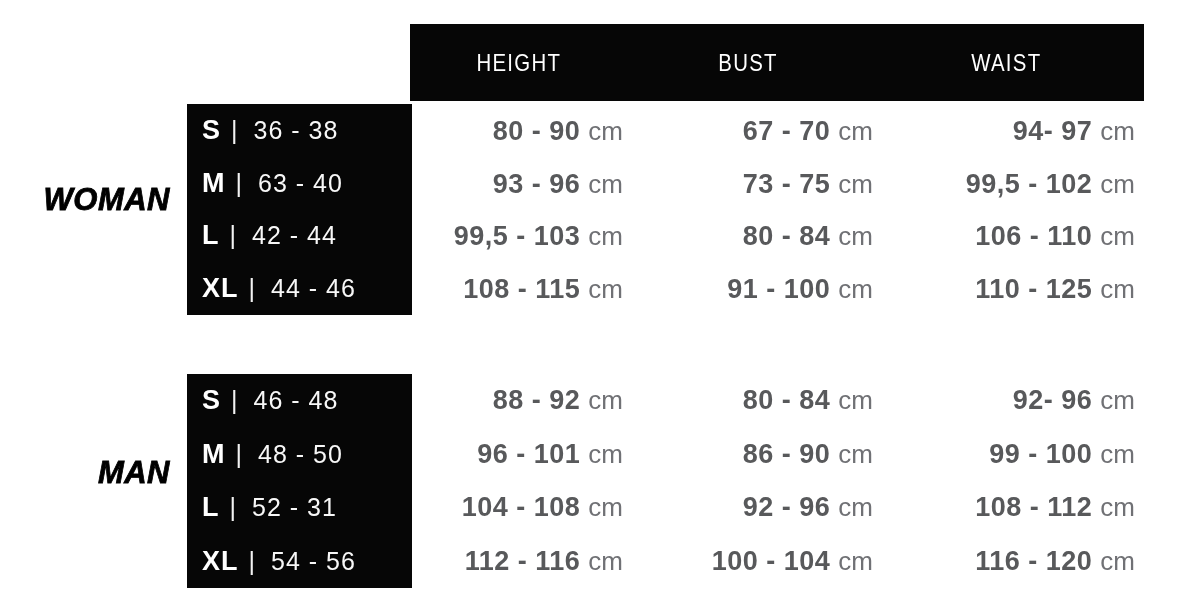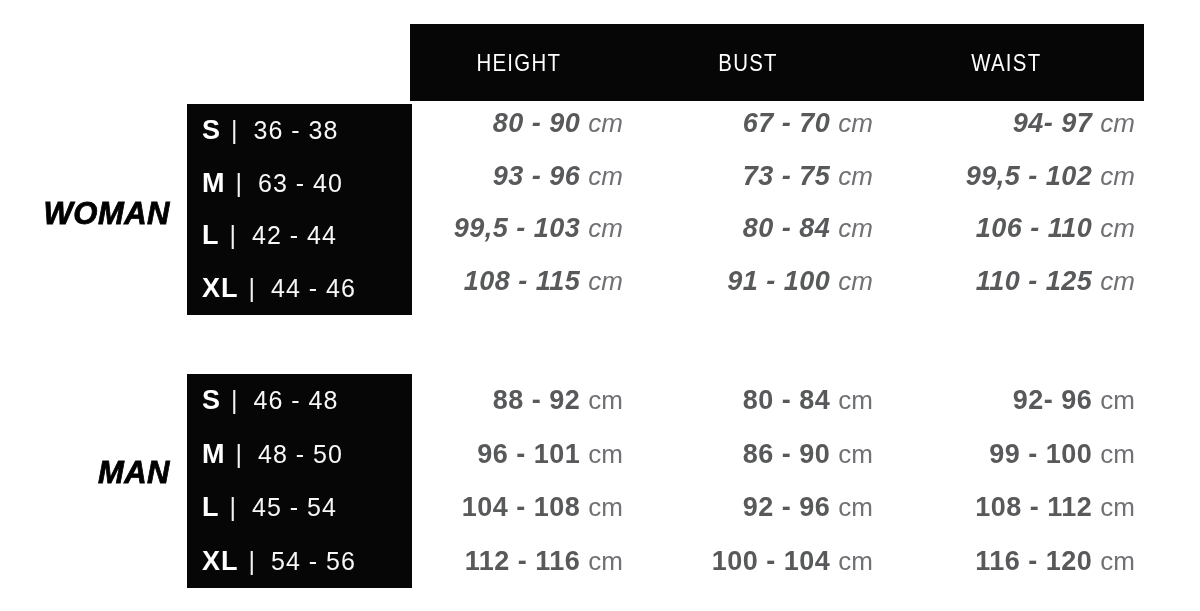--- a/index.html
+++ b/index.html
@@ -25,34 +25,34 @@
   .size-box.woman { top:104px; height:211px; }
   .size-box.man   { top:374px; height:214px; }
   .size-row { flex:1; display:flex; align-items:center; padding-left:15px; color:#ffffff; }
   .size-letter { font-weight:700; font-size:27px; letter-spacing:1px; }
   .size-sep { font-weight:400; font-size:25px; margin:0 10px; opacity:.95; }
   .size-range { font-weight:400; font-size:25px; letter-spacing:1px; opacity:.97;margin-left:6px; }
 
   
   .data-grid { position:absolute; left:412px; width:764px; display:grid;
     grid-template-columns:228px 250px 286px; grid-template-rows:repeat(4,1fr); }
-  .data-grid.woman { top:97px; height:211px;font-style:italic; }
+  .data-grid.woman { top:105px; height:211px; }
   .data-grid.man   { top:374px; height:214px; }
   .data-cell { display:flex; align-items:center; justify-content:flex-end; }
   .data-cell.col-h { padding-right:17px; }
   .data-cell.col-b { padding-right:17px; }
   .data-cell.col-w { padding-right:41px; }
   .val  { font-weight:700; font-size:27px; color:#58595b; letter-spacing:.5px; white-space:pre; }
   .unit { font-weight:400; font-size:26px; color:#707175; margin-left:8px; }
 
   
   .gender-label { position:absolute; left:0; width:170px; text-align:right;
     font-size:31px; font-weight:700; font-style:italic; color:#000;
     letter-spacing:.5px; -webkit-text-stroke:.8px #000; }
-  .gender-label.woman { top:196px; }
+  .gender-label.woman { top:182px; }
   .gender-label.man   { top:455px; }
 </style>
 </head>
 <body>
 
 <div class="canvas">
 
   <div class="header-bar">
     <div class="header-cell col-h">
       <span class="header-label">HEIGHT</span>
@@ -150,21 +150,21 @@
       <span class="size-range">46 - 48</span>
     </div>
     <div class="size-row">
       <span class="size-letter">M</span>
       <span class="size-sep">|</span>
       <span class="size-range">48 - 50</span>
     </div>
     <div class="size-row">
       <span class="size-letter">L</span>
       <span class="size-sep">|</span>
-      <span class="size-range">45 - 54</span>
+      <span class="size-range">52 - 31</span>
     </div>
     <div class="size-row">
       <span class="size-letter">XL</span>
       <span class="size-sep">|</span>
       <span class="size-range">54 - 56</span>
     </div>
   </div>
 
   <div class="data-grid man">
     <div class="data-cell col-h">

